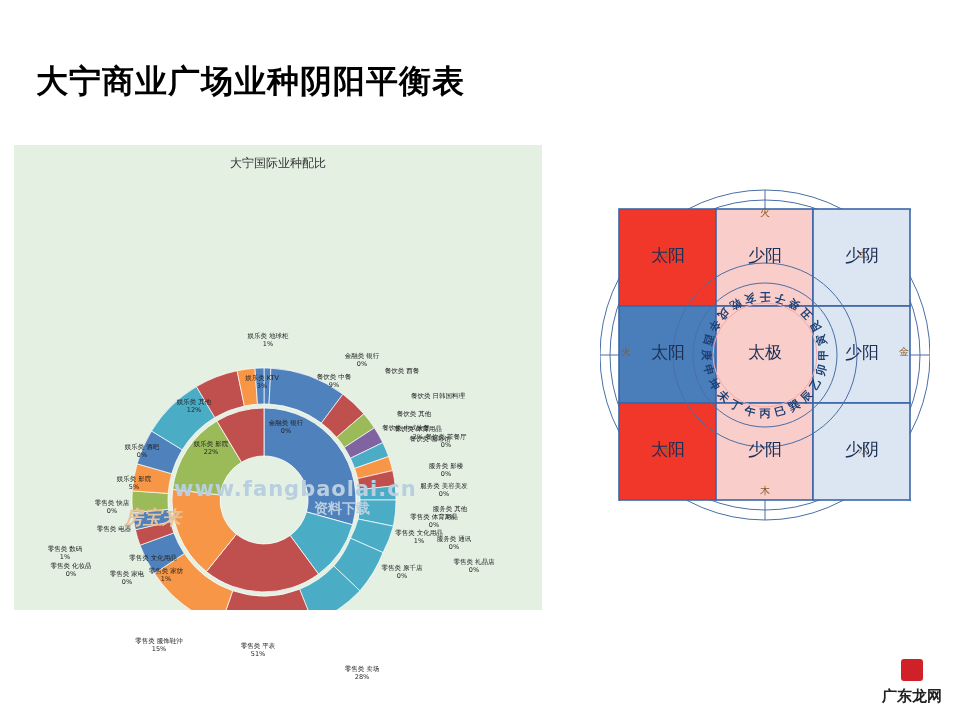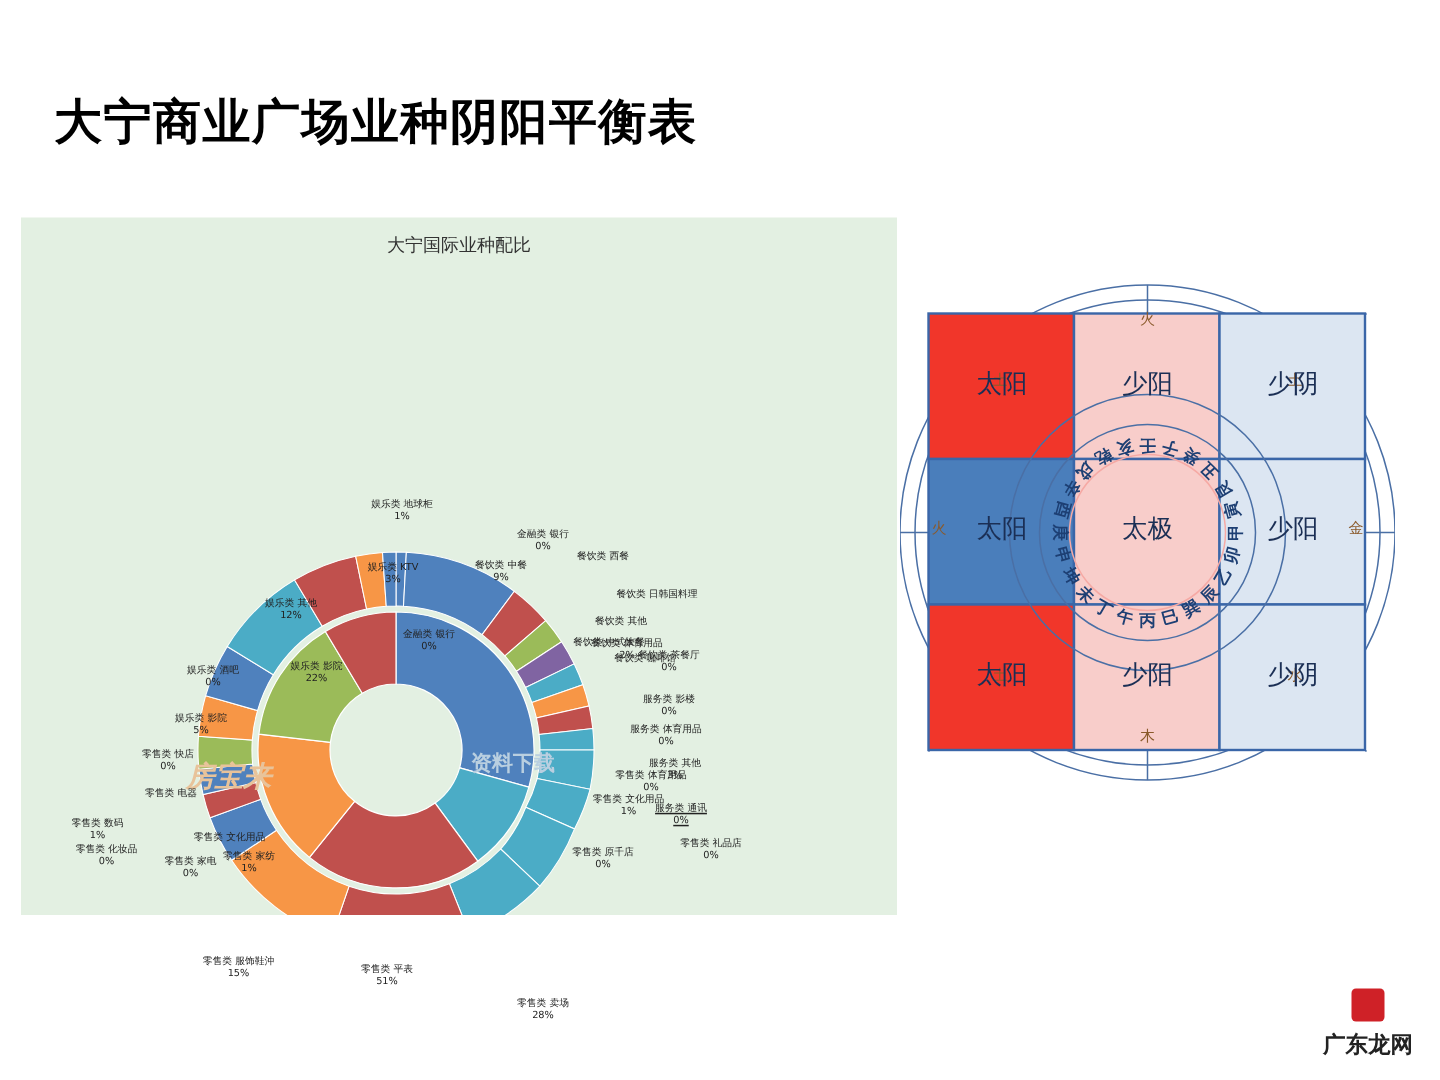--- a/index.html
+++ b/index.html
@@ -6,21 +6,21 @@
   body{width:960px;height:720px;background:#ffffff;font-family:"DejaVu Sans","Liberation Sans",sans-serif;overflow:hidden;position:relative;}
 
   #title{
     position:absolute;left:36px;top:60px;
     font-size:32px;font-weight:bold;color:#000;
     letter-spacing:1px;
   }
 
   
   #chart-panel{
-    position:absolute;left:14px;top:145px;width:584px;height:465px;
+    position:absolute;left:14px;top:145px;width:528px;height:465px;
     background:#e3f0e2;
   }
   #chart-title{
     position:absolute;width:100%;top:10px;text-align:center;
     font-size:12px;color:#333;
   }
   #donut-wrap{position:absolute;left:0;top:0;width:528px;height:465px;}
   .wm{
     position:absolute;font-weight:bold;pointer-events:none;
   }
@@ -87,20 +87,21 @@
       <path d="M 88.6 24.8 A 92 92 0 0 1 54.5 74.1 L 26.1 35.4 A 44 44 0 0 0 42.4 11.9 Z" fill="#4bacc6" stroke="#fff" stroke-width="0.8"></path>
       <path d="M 54.5 74.1 A 92 92 0 0 1 -57.7 71.6 L -27.6 34.2 A 44 44 0 0 0 26.1 35.4 Z" fill="#c0504d" stroke="#fff" stroke-width="0.8"></path>
       <path d="M -57.7 71.6 A 92 92 0 0 1 -91.4 -10.6 L -43.7 -5.1 A 44 44 0 0 0 -27.6 34.2 Z" fill="#f79646" stroke="#fff" stroke-width="0.8"></path>
       <path d="M -91.4 -10.6 A 92 92 0 0 1 -47.1 -79.0 L -22.5 -37.8 A 44 44 0 0 0 -43.7 -5.1 Z" fill="#9bbb59" stroke="#fff" stroke-width="0.8"></path>
       <path d="M -47.1 -79.0 A 92 92 0 0 1 0 -92 L 0 -44 A 44 44 0 0 0 -22.5 -37.8 Z" fill="#c0504d" stroke="#fff" stroke-width="0.8"></path>
     </g>
   </svg>
 
   <div class="wm" id="wm2">房宝来</div>
   <div class="wm" id="wm3">资料下载</div>
+  <div class="wm" id="wm1">www.fangbaolai.cn</div>
 
   <div id="labels">
       <div class="lbl" style="left: 254px; top: 195px;">
         <b>娱乐类 地球柜</b>
         <b>1%</b>
       </div>
       <div class="lbl" style="left: 348px; top: 215px;">
         <b>金融类 银行</b>
         <b>0%</b>
       </div>
@@ -129,28 +130,28 @@
       </div>
       <div class="lbl" style="left: 432px; top: 296px;">
         <b>餐饮类 茶餐厅</b>
         <b>0%</b>
       </div>
       <div class="lbl" style="left: 432px; top: 325px;">
         <b>服务类 影楼</b>
         <b>0%</b>
       </div>
       <div class="lbl" style="left: 430px; top: 345px;">
-        <b>服务类 体育用品</b>
+        <b>服务类 美容美发</b>
         <b>0%</b>
       </div>
       <div class="lbl" style="left: 436px; top: 368px;">
         <b>服务类 其他</b>
         <b>3%</b>
       </div>
-      <div class="lbl" style="left: 440px; top: 398px; text-decoration: underline;">
+      <div class="lbl" style="left: 440px; top: 398px;">
         <b>服务类 通讯</b>
         <b>0%</b>
       </div>
       <div class="lbl" style="left: 460px; top: 421px;">
         <b>零售类 礼品店</b>
         <b>0%</b>
       </div>
       <div class="lbl" style="left: 420px; top: 376px;">
         <b>零售类 体育用品</b>
         <b>0%</b>

